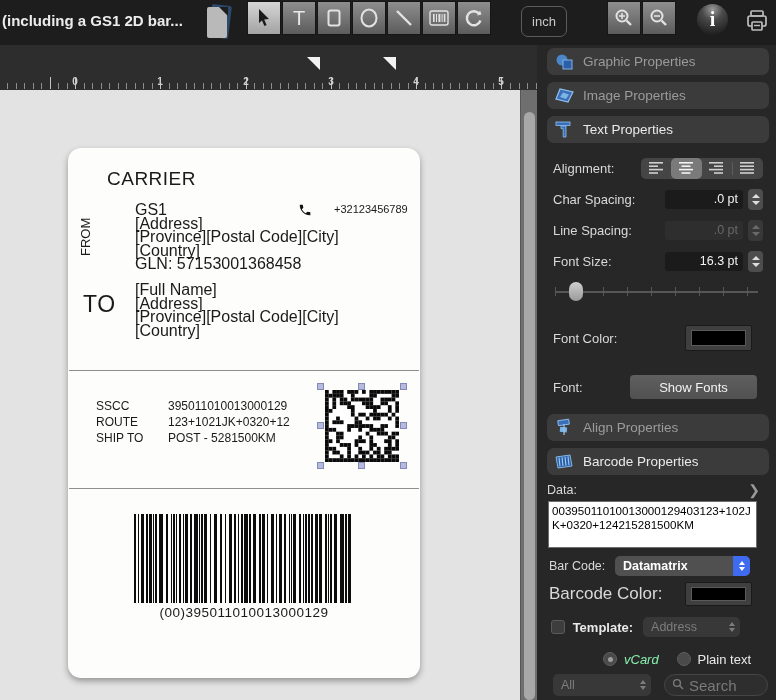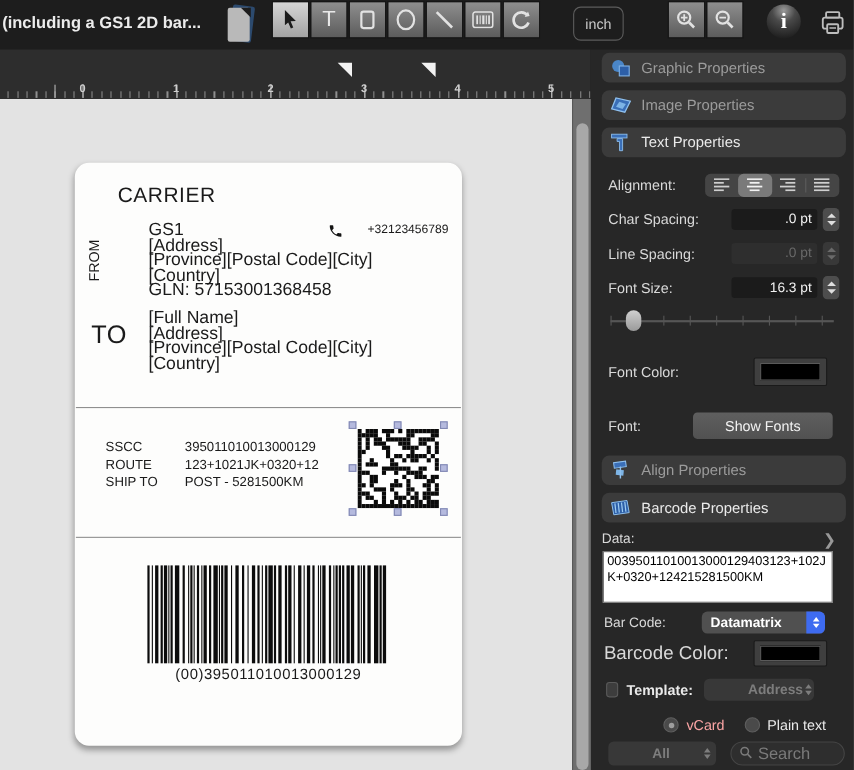--- a/index.html
+++ b/index.html
@@ -137,33 +137,33 @@
   .popup { height:20px; background:#505050; border-radius:5px; display:flex; align-items:center;
     cursor:pointer; position:relative; }
   .popup-text { flex:1; padding-left:8px; font-size:12.5px; color:#fff; font-weight:bold; }
   .popup-cap { width:17px; height:20px; background:#3e6bf0; border-radius:0 5px 5px 0;
     display:flex; flex-direction:column; align-items:center; justify-content:center; gap:2px; }
   .cap-up { width:0;height:0;border-left:3.5px solid transparent;border-right:3.5px solid transparent;
     border-bottom:4px solid #fff; }
   .cap-dn { width:0;height:0;border-left:3.5px solid transparent;border-right:3.5px solid transparent;
     border-top:4px solid #fff; }
   .popup.disabled { background:#383838; }
-  .popup.disabled .popup-text { color:#7d7d7d; font-weight:bold;margin-left:32px; }
+  .popup.disabled .popup-text { color:#7d7d7d; font-weight:normal; }
   .popup.disabled .popup-cap { background:transparent; }
   .popup.disabled .cap-up { border-bottom-color:#7d7d7d; }
   .popup.disabled .cap-dn { border-top-color:#7d7d7d; }
   .checkbox { width:14px; height:14px; background:#3d3d3d; border:1px solid #5a5a5a;
     border-radius:3px; cursor:pointer; }
   .tpl-label { font-weight:bold; color:#e9e9e9; margin:0 10px 0 8px; }
   .radio { width:14px; height:14px; border-radius:50%; background:#4a4a4a;
     border:1px solid #5e5e5e; cursor:pointer; position:relative; }
   .radio.on::after { content:""; position:absolute; left:4px; top:4px; width:5px; height:5px;
     border-radius:50%; background:#9d9d9d; }
   .radio-label { margin-left:7px; }
-  .dim { color:#fca5a5; }
+  .dim { color:#86efac;font-style:italic; }
   .bright { color:#e9e9e9; }
   .search-field { width:104px; height:22px; border-radius:11px; background:#2e2e2e;
     border:1px solid #454545; display:flex; align-items:center; padding-left:7px; gap:5px; }
   .search-input { background:transparent; border:none; outline:none; color:#bdbdbd; width:70px;
     font-size:15px; font-family:"Liberation Sans",sans-serif; }
   .search-input::placeholder { color:#7a7a7a; }
 </style>
 </head>
 <body>
 
@@ -836,21 +836,21 @@
     <div class="data-row">
       <span class="ctl-label" style="font-size:12.5px">Data:</span>
       <span class="spacer"></span>
       <span class="chev">❯</span>
     </div>
     <textarea class="data-area" spellcheck="false" style="">00395011010013000129403123+102JK+0320+124215281500KM</textarea>
 
     <div class="ctl-row" style="margin-top:8px; height:20px; padding:0 26px 0 12px;">
       <span class="ctl-label" style="font-size:12.5px">Bar Code:</span>
       <span class="spacer"></span>
-      <div class="popup" style="width:112px">
+      <div class="popup" style="width:135px">
         <span class="popup-text">Datamatrix</span>
         <span class="popup-cap">
             <span class="cap-up"></span>
             <span class="cap-dn"></span>
           </span>
       </div>
     </div>
 
     <div class="ctl-row" style="margin-top:5px; height:26px; padding:0 24px 0 12px;">
       <span class="ctl-label" style="font-size:17px">Barcode Color:</span>

